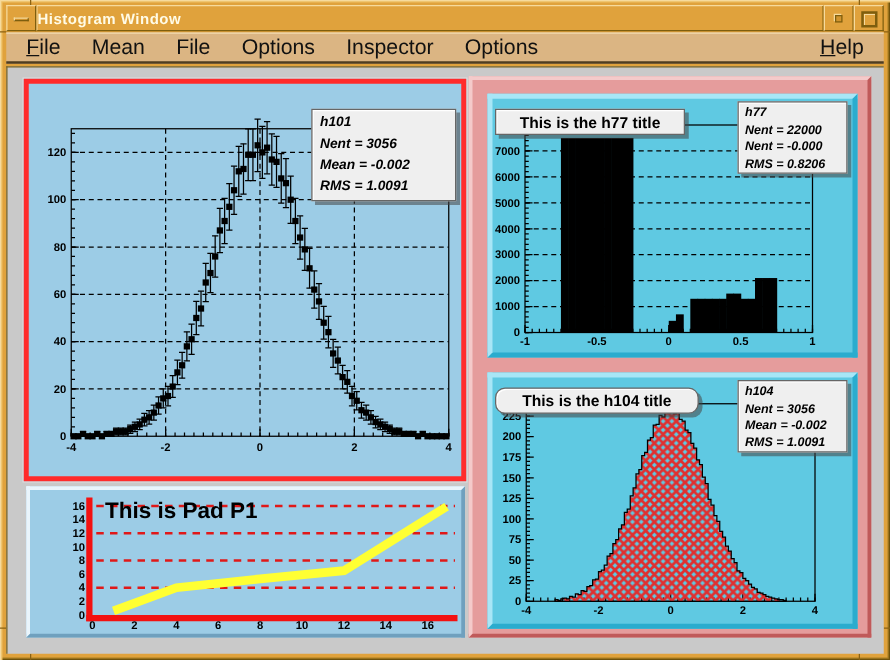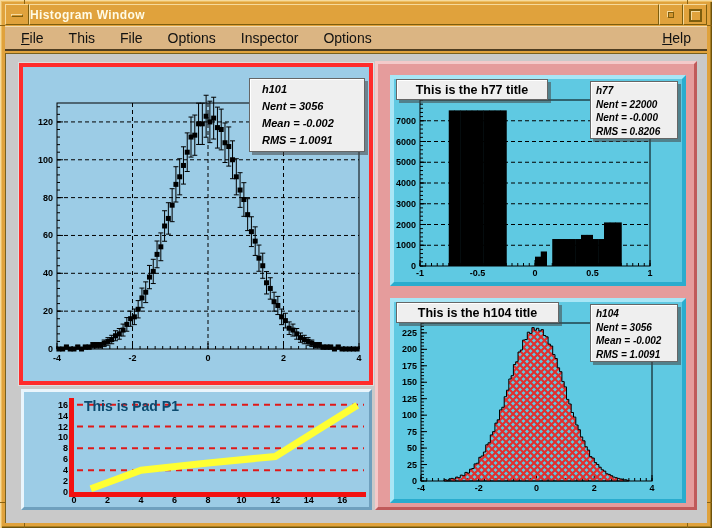--- a/index.html
+++ b/index.html
@@ -24,21 +24,21 @@
     border-top:1px solid #F6DA9C;border-left:1px solid #F6DA9C;
     border-right:1px solid #7E5E0E;border-bottom:1px solid #7E5E0E;}
   .icon-min{position:absolute;left:8px;top:7px;width:6px;height:6px;background:#D1942E;
     border:1px solid #7E5E0E;box-shadow:-1px -1px 0 #F6DA9C;}
   .icon-max{position:absolute;left:5px;top:4px;width:13px;height:13px;
     border:2px solid #7E5E0E;box-shadow:inset 1px 1px 0 #F6DA9C;}
   
   .menubar{position:absolute;left:5px;top:26px;right:5px;height:25px;background:#DBB583;
     border-top:1px solid #F2DCB2;border-bottom:2px solid #4F3D20;
     display:flex;align-items:center;gap:25px;padding:0 16px;
-    font-size:14px;color:#111;}
+    font-size:17px;color:#111;}
   .menu-item{display:inline-block;cursor:pointer;}
   .menu-item.u1::first-letter{text-decoration:underline;}
   .menu-item.help{margin-left:auto;text-align:right;}
   
   .content{position:absolute;left:5px;top:53px;right:5px;bottom:5px;background:#C9C9C9;
     border-top:1px solid #77601F;border-left:1px solid #77601F;}
   .pad{position:absolute;}
   .pad-h101{left:13px;top:9px;width:354px;height:322px;background:#9CCCE6;
     border:4px solid #FF2B2B;box-shadow:0 0 0 1px #DDDDDD;}
   .pad-p1{left:15px;top:335px;width:351px;height:121px;background:#9CCCE6;
@@ -52,24 +52,24 @@
   .chart svg{display:block;}
   
   .tbox{position:absolute;background:#EFEFEF;border:1px solid #666;
     box-shadow:inset 1px 1px 0 #FFFFFF, 3px 3px 0 rgba(70,70,70,.55);
     display:flex;align-items:center;justify-content:center;
     font-weight:bold;color:#000;cursor:pointer;}
   .sbox{position:absolute;background:#EFEFEF;border:1px solid #666;
     box-shadow:inset 1px 1px 0 #FFFFFF, 3px 3px 0 rgba(70,70,70,.55);
     font-weight:bold;font-style:italic;color:#000;cursor:pointer;}
   .t-h101{left:8px;top:3px;width:164px;height:18px;font-size:12px;}
-  .s-h101{left:226px;top:11px;width:116px;height:74px;font-size:11px;line-height:17px;padding:2px 12px;}
-  .t-sm{left:2px;top:0;height:21px;font-size:12.5px;}
+  .s-h101{left:226px;top:20px;width:116px;height:74px;font-size:11px;line-height:17px;padding:2px 6px;}
+  .t-sm{left:2px;top:8px;height:21px;font-size:12.5px;}
   .s-sm{left:196px;top:2px;width:88px;height:58px;font-size:10px;line-height:13.5px;padding:2px 5px;}
-  .p1-title{position:absolute;left:60px;top:6px;font-size:14px;font-weight:bold;color:#0c4a6e;pointer-events:none;}
+  .p1-title{position:absolute;left:60px;top:6px;font-size:18px;font-weight:bold;color:#000000;pointer-events:none;}
 </style>
 </head>
 <body>
 
 <div class="window">
 
   <div class="notch" style="left:24px;top:0;width:1px;height:4px;"></div>
   <div class="notch" style="right:24px;top:0;width:1px;height:4px;"></div>
   <div class="notch" style="left:24px;bottom:0;width:1px;height:5px;"></div>
   <div class="notch" style="right:24px;bottom:0;width:1px;height:5px;"></div>
@@ -88,21 +88,21 @@
     <div class="tb-btn">
       <div class="icon-min"></div>
     </div>
     <div class="tb-btn">
       <div class="icon-max"></div>
     </div>
   </div>
 
   <div class="menubar">
     <span class="menu-item u1">File</span>
-    <span class="menu-item">This</span>
+    <span class="menu-item">Mean</span>
     <span class="menu-item">File</span>
     <span class="menu-item">Options</span>
     <span class="menu-item">Inspector</span>
     <span class="menu-item">Options</span>
     <span class="menu-item u1 help">Help</span>
   </div>
 
   <div class="content">
 
     <div class="pad pad-h101">
@@ -827,21 +827,21 @@
               <line x1="27" y1="30.875" x2="33" y2="30.875" stroke="#000"></line>
               <text x="23" y="33.875" text-anchor="end" fill="#000" font-size="9px" font-weight="bold" font-family="&quot;Liberation Sans&quot;,sans-serif">225</text>
               <defs>
                 <pattern id="hp-h104" width="7" height="7" patternUnits="userSpaceOnUse">
                   <path d="M-1,8 L8,-1 M-1,-1 L8,8" stroke="#DF3030" stroke-width="2.2"></path>
                 </pattern>
               </defs>
               <path d="M 50.1 179 L 50.1 177.7 L 52.4 177.7 L 52.4 178.3 L 54.7 178.3 L 54.7 177.0 L 57.0 177.0 L 57.0 176.4 L 59.3 176.4 L 59.3 177.0 L 61.6 177.0 L 61.6 175.1 L 64.0 175.1 L 64.0 175.7 L 66.3 175.7 L 66.3 173.1 L 68.6 173.1 L 68.6 173.7 L 70.9 173.7 L 70.9 170.4 L 73.2 170.4 L 73.2 171.1 L 75.5 171.1 L 75.5 167.2 L 77.8 167.2 L 77.8 166.5 L 80.1 166.5 L 80.1 161.9 L 82.4 161.9 L 82.4 161.2 L 84.8 161.2 L 84.8 155.3 L 87.1 155.3 L 87.1 154.0 L 89.4 154.0 L 89.4 150.0 L 91.7 150.0 L 91.7 142.8 L 94.0 142.8 L 94.0 140.8 L 96.3 140.8 L 96.3 132.9 L 98.6 132.9 L 98.6 129.6 L 100.9 129.6 L 100.9 121.1 L 103.2 121.1 L 103.2 117.8 L 105.5 117.8 L 105.5 107.9 L 107.8 107.9 L 107.8 105.3 L 110.2 105.3 L 110.2 94.7 L 112.5 94.7 L 112.5 88.2 L 114.8 88.2 L 114.8 77.0 L 117.1 77.0 L 117.1 73.7 L 119.4 73.7 L 119.4 62.5 L 121.7 62.5 L 121.7 59.8 L 124.0 59.8 L 124.0 50.0 L 126.3 50.0 L 126.3 48.0 L 128.6 48.0 L 128.6 38.1 L 130.9 38.1 L 130.9 37.5 L 133.3 37.5 L 133.3 30.2 L 135.6 30.2 L 135.6 31.5 L 137.9 31.5 L 137.9 25.6 L 140.2 25.6 L 140.2 28.2 L 142.5 28.2 L 142.5 26.3 L 144.8 26.3 L 144.8 28.9 L 147.1 28.9 L 147.1 27.6 L 149.4 27.6 L 149.4 33.5 L 151.7 33.5 L 151.7 34.8 L 154.1 34.8 L 154.1 42.1 L 156.4 42.1 L 156.4 44.0 L 158.7 44.0 L 158.7 52.6 L 161.0 52.6 L 161.0 56.5 L 163.3 56.5 L 163.3 65.8 L 165.6 65.8 L 165.6 69.7 L 167.9 69.7 L 167.9 79.6 L 170.2 79.6 L 170.2 84.9 L 172.5 84.9 L 172.5 97.4 L 174.8 97.4 L 174.8 102.0 L 177.2 102.0 L 177.2 110.5 L 179.5 110.5 L 179.5 115.1 L 181.8 115.1 L 181.8 123.0 L 184.1 123.0 L 184.1 127.7 L 186.4 127.7 L 186.4 134.9 L 188.7 134.9 L 188.7 138.8 L 191.0 138.8 L 191.0 144.8 L 193.3 144.8 L 193.3 148.1 L 195.6 148.1 L 195.6 154.6 L 197.9 154.6 L 197.9 156.0 L 200.3 156.0 L 200.3 160.6 L 202.6 160.6 L 202.6 162.5 L 204.9 162.5 L 204.9 165.2 L 207.2 165.2 L 207.2 167.8 L 209.5 167.8 L 209.5 169.1 L 211.8 169.1 L 211.8 171.8 L 214.1 171.8 L 214.1 172.4 L 216.4 172.4 L 216.4 173.7 L 218.7 173.7 L 218.7 175.1 L 221.0 175.1 L 221.0 175.7 L 223.3 175.7 L 223.3 176.4 L 225.7 176.4 L 225.7 177.0 L 228.0 177.0 L 228.0 177.7 L 230.3 177.7 L 230.3 177.7 L 232.6 177.7 L 232.6 178.3 L 234.9 178.3 L 234.9 179 Z" fill="url(#hp-h104)" stroke="#000000" stroke-width="1"></path>
             </svg>
           </div>
-        <div class="tbox t-sm" style="width:163px;">
+        <div class="tbox t-sm" style="width:163px;border-radius:8px;">
           <span>This is the h104 title</span>
         </div>
         <div class="sbox s-sm">
           <div>h104</div>
           <div>Nent =  3056</div>
           <div>Mean = -0.002</div>
           <div>RMS  = 1.0091</div>
         </div>
       </div>
     </div>

